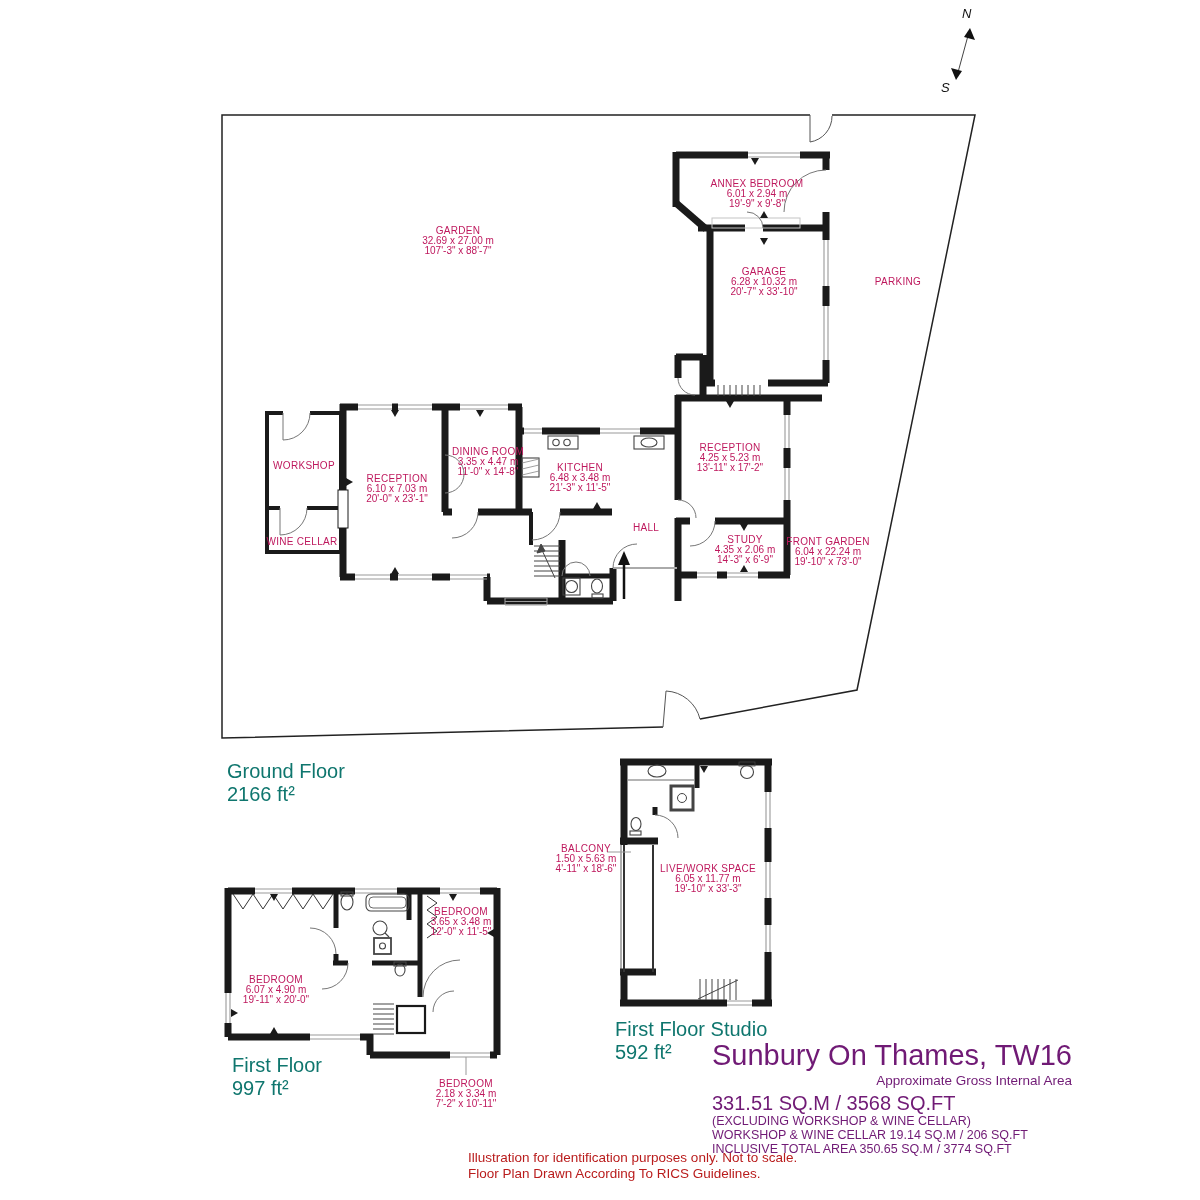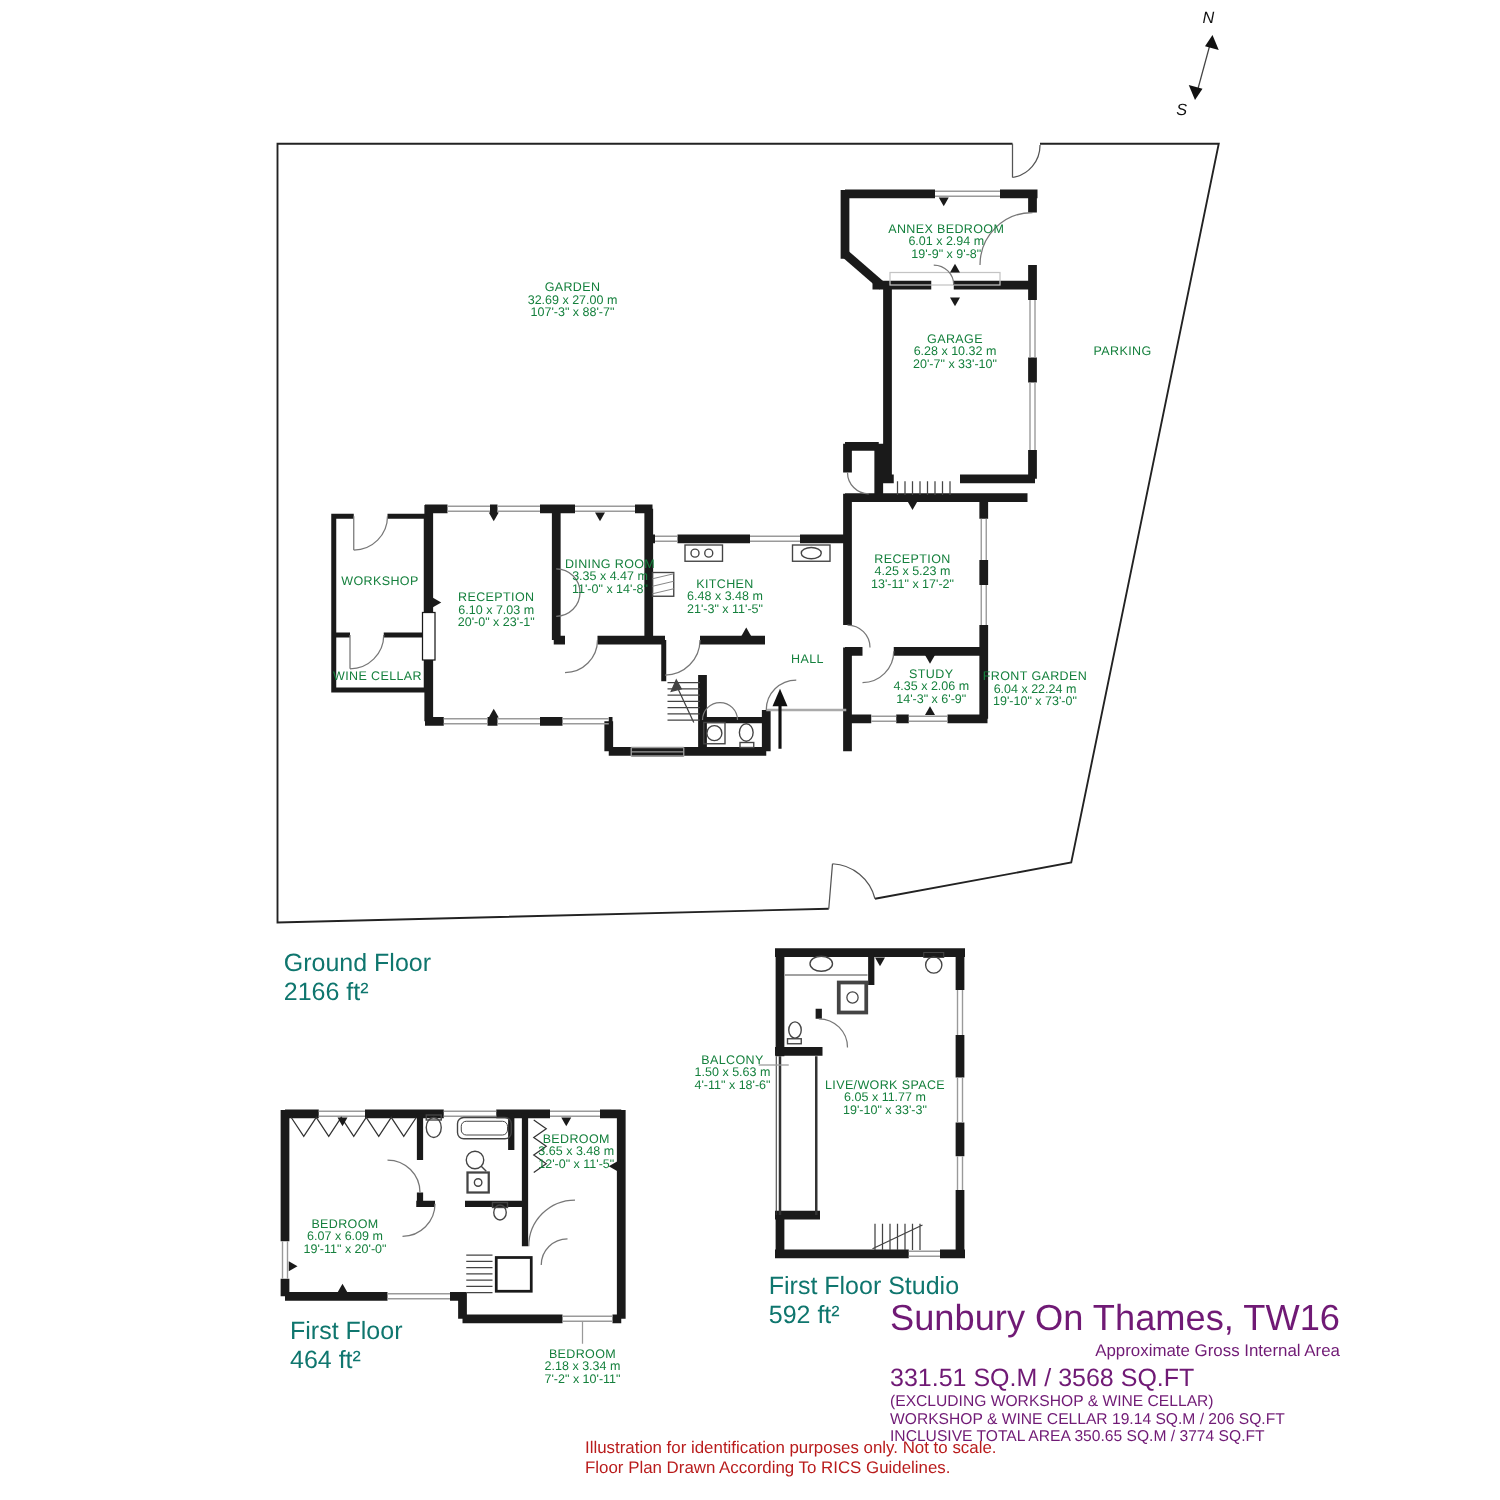--- a/index.html
+++ b/index.html
@@ -1,19 +1,19 @@
 <!DOCTYPE html>
 <html><head>
 <meta charset="utf-8">
 <style>
   html,body{margin:0;padding:0;background:#fff;}
   #canvas{position:relative;width:1200px;height:1200px;background:#ffffff;overflow:hidden;
           font-family:"Liberation Sans", sans-serif;}
   svg{position:absolute;left:0;top:0;}
-  .room-label{position:absolute;transform:translateX(-50%);text-align:center;color:#15803d;white-space:nowrap;}
+  .room-label{position:absolute;transform:translateX(-50%);text-align:center;color:#be185d;white-space:nowrap;}
   .room-label .rn{font-size:10px;line-height:10px;letter-spacing:.3px;}
   .room-label .rd{font-size:10px;line-height:9.6px;}
   .caption{position:absolute;color:#0f766e;font-size:20px;line-height:23px;white-space:nowrap;}
   .compass-letter{position:absolute;color:#111;font-size:13px;font-style:italic;}
   .title-block{position:absolute;left:712px;top:1040px;color:#701a75;white-space:nowrap;}
   .tb-title{font-size:29px;line-height:30px;}
   .tb-sub{font-size:13.5px;line-height:15px;margin-top:3px;text-align:right;}
   .tb-area{font-size:20px;line-height:22px;margin-top:4px;}
   .tb-note{font-size:12.5px;line-height:14px;}
   .disclaimer{position:absolute;left:468px;top:1150px;color:#b91c1c;font-size:13.5px;line-height:16px;white-space:nowrap;}
@@ -314,21 +314,21 @@
     <div class="rd">4.35 x 2.06 m</div>
     <div class="rd">14'-3" x 6'-9"</div>
   </div>
   <div class="room-label" style="left:828px;top:537px">
     <div class="rn">FRONT GARDEN</div>
     <div class="rd">6.04 x 22.24 m</div>
     <div class="rd">19'-10" x 73'-0"</div>
   </div>
   <div class="room-label" style="left:276px;top:975px">
     <div class="rn">BEDROOM</div>
-    <div class="rd">6.07 x 6.09 m</div>
+    <div class="rd">6.07 x 4.90 m</div>
     <div class="rd">19'-11" x 20'-0"</div>
   </div>
   <div class="room-label" style="left:461px;top:907px">
     <div class="rn">BEDROOM</div>
     <div class="rd">3.65 x 3.48 m</div>
     <div class="rd">12'-0" x 11'-5"</div>
   </div>
   <div class="room-label" style="left:466px;top:1079px">
     <div class="rn">BEDROOM</div>
     <div class="rd">2.18 x 3.34 m</div>
@@ -347,21 +347,21 @@
 
   <div class="compass-letter" style="left:962px;top:6px">N</div>
   <div class="compass-letter" style="left:941px;top:80px">S</div>
 
   <div class="caption" style="left:227px;top:760px">
     <div>Ground Floor</div>
     <div>2166 ft²</div>
   </div>
   <div class="caption" style="left:232px;top:1054px">
     <div>First Floor</div>
-    <div>464 ft²</div>
+    <div>997 ft²</div>
   </div>
   <div class="caption" style="left:615px;top:1018px">
     <div>First Floor Studio</div>
     <div>592 ft²</div>
   </div>
 
   <div class="title-block">
     <div class="tb-title">Sunbury On Thames, TW16</div>
     <div class="tb-sub">Approximate Gross Internal Area</div>
     <div class="tb-area">331.51 SQ.M / 3568 SQ.FT</div>

